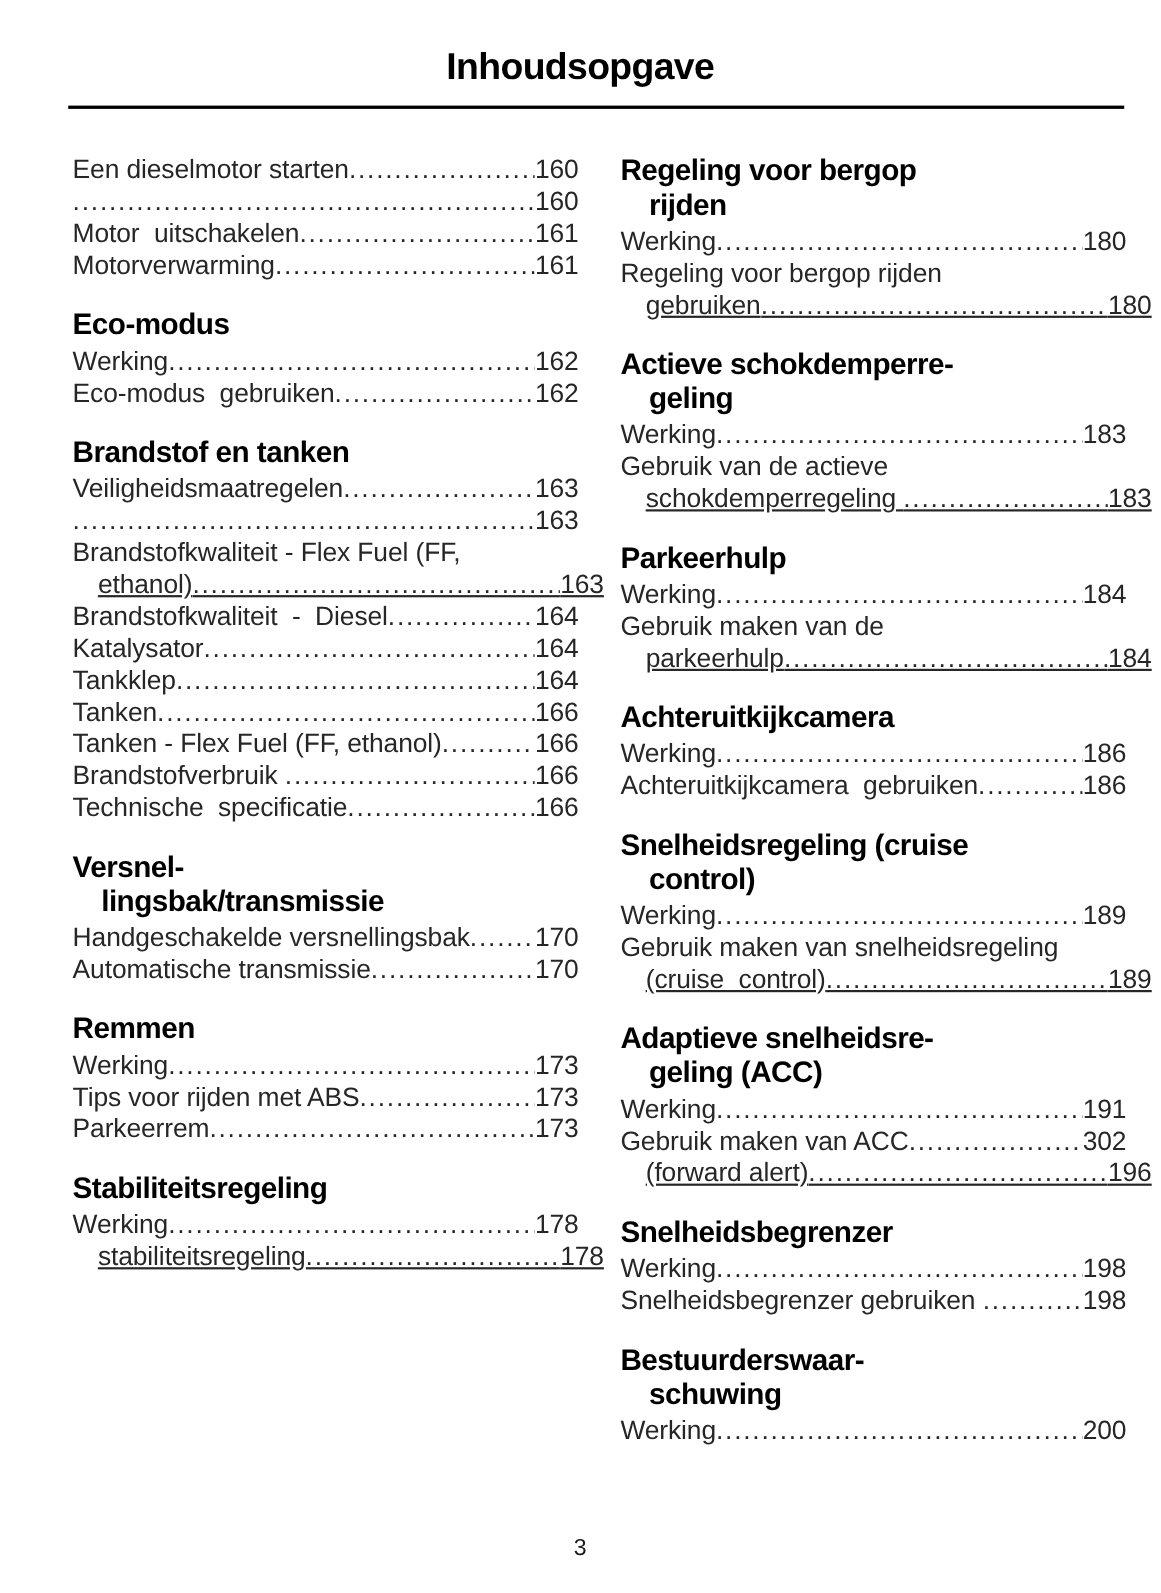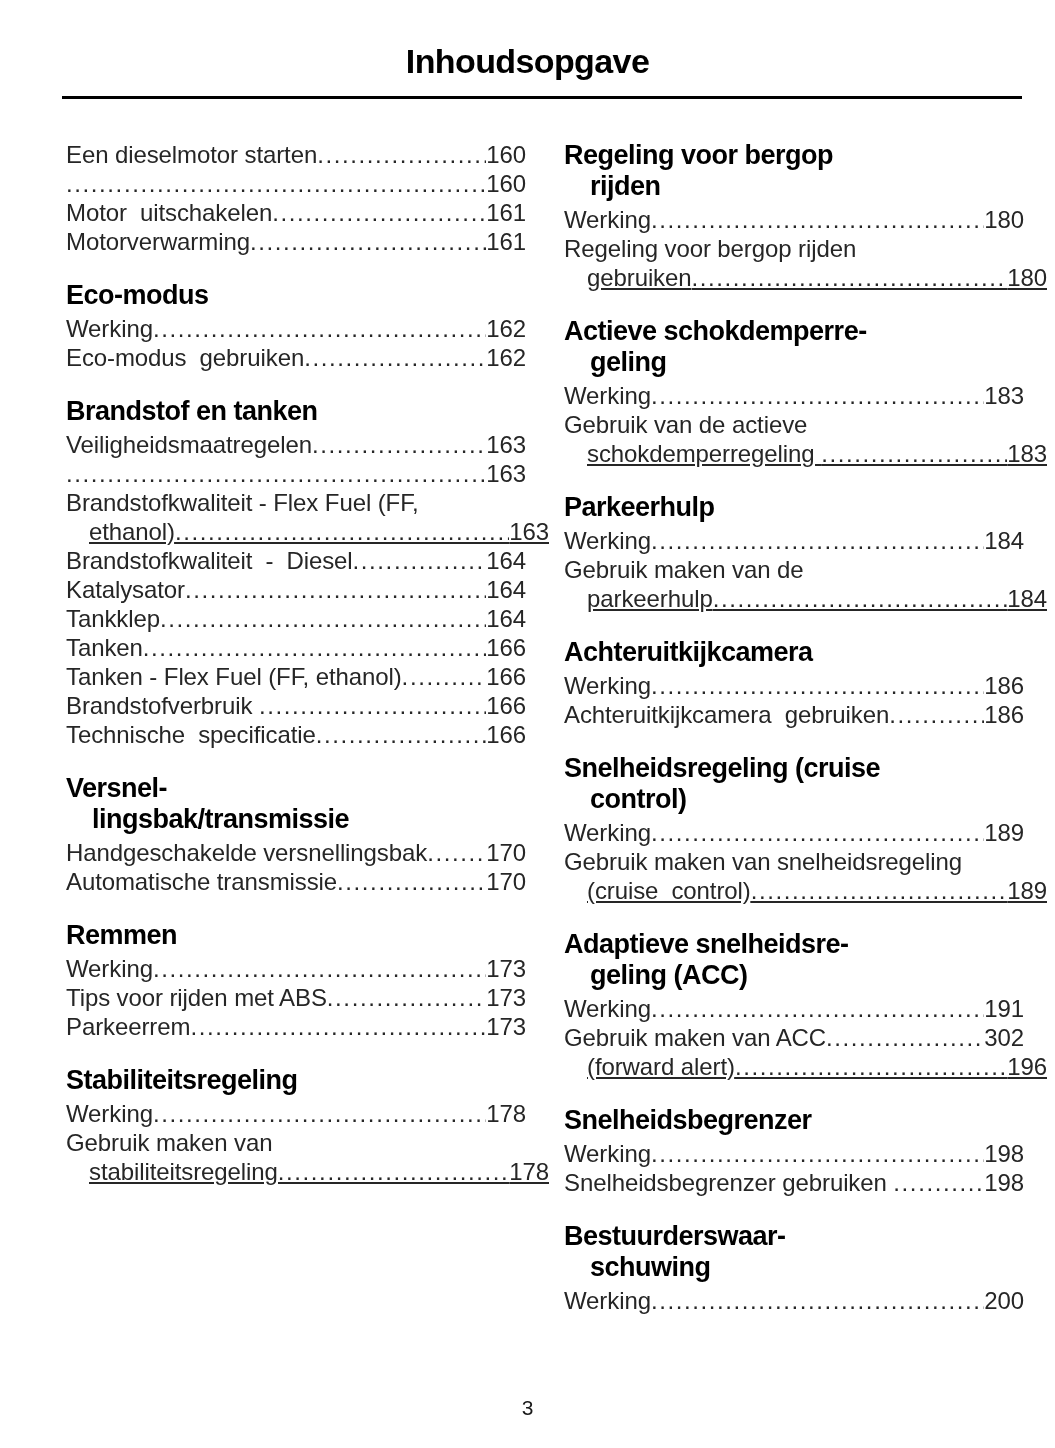--- a/index.html
+++ b/index.html
@@ -306,25 +306,20 @@
           <div class="section-heading">Stabiliteitsregeling</div>
           <div class="entries">
             <div class="entry">
               <div class="entry-line">
                 <span class="entry-label">Werking</span>
                 <span class="leader"></span>
                 <span class="entry-page">178</span>
               </div>
             </div>
             <div class="entry">
-              <div class="entry-line nodots">
-                <span class="entry-label">Gebruik maken van</span>
-                <span class="spacer"></span>
-                <span class="entry-page"></span>
-              </div>
               <div class="entry-line cont">
                 <span class="entry-label">stabiliteitsregeling</span>
                 <span class="leader"></span>
                 <span class="entry-page">178</span>
               </div>
             </div>
           </div>
         </div>
       </div>
     <div class="col col-right" id="col-right">

